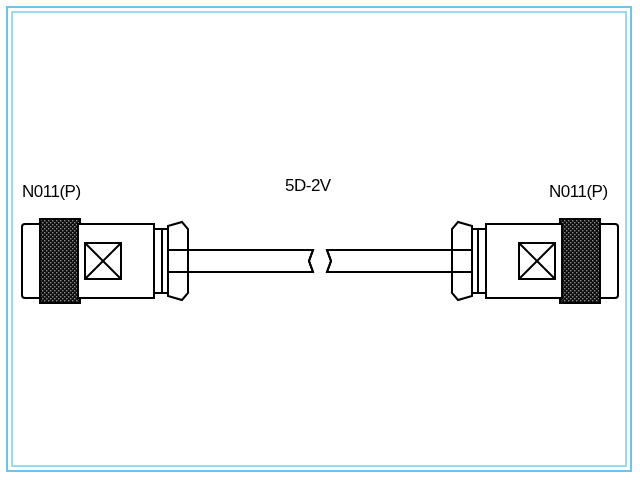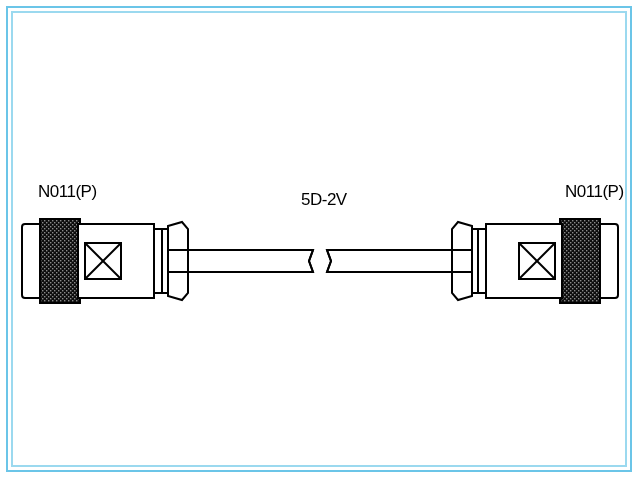--- a/index.html
+++ b/index.html
@@ -45,25 +45,24 @@
     height: 480px;
   }
   .label {
     position: absolute;
     font-family: "Liberation Sans", sans-serif;
     font-size: 17px;
     font-weight: 500;
     color: #000000;
     letter-spacing: -0.5px;
     white-space: nowrap;
-    margin-left: 16px;
   }
   #label-left  { left: 22px;  top: 182px; }
   #label-right { left: 549px; top: 182px; }
-  #label-cable { left: 285px; top: 190px; }
+  #label-cable { left: 285px; top: 176px; }
 </style>
 </head>
 <body>
 
 <div id="page">
 
   <div class="frame-outer"></div>
   <div class="frame-inner"></div>
 
   <svg class="drawing" viewBox="0 0 640 480">

